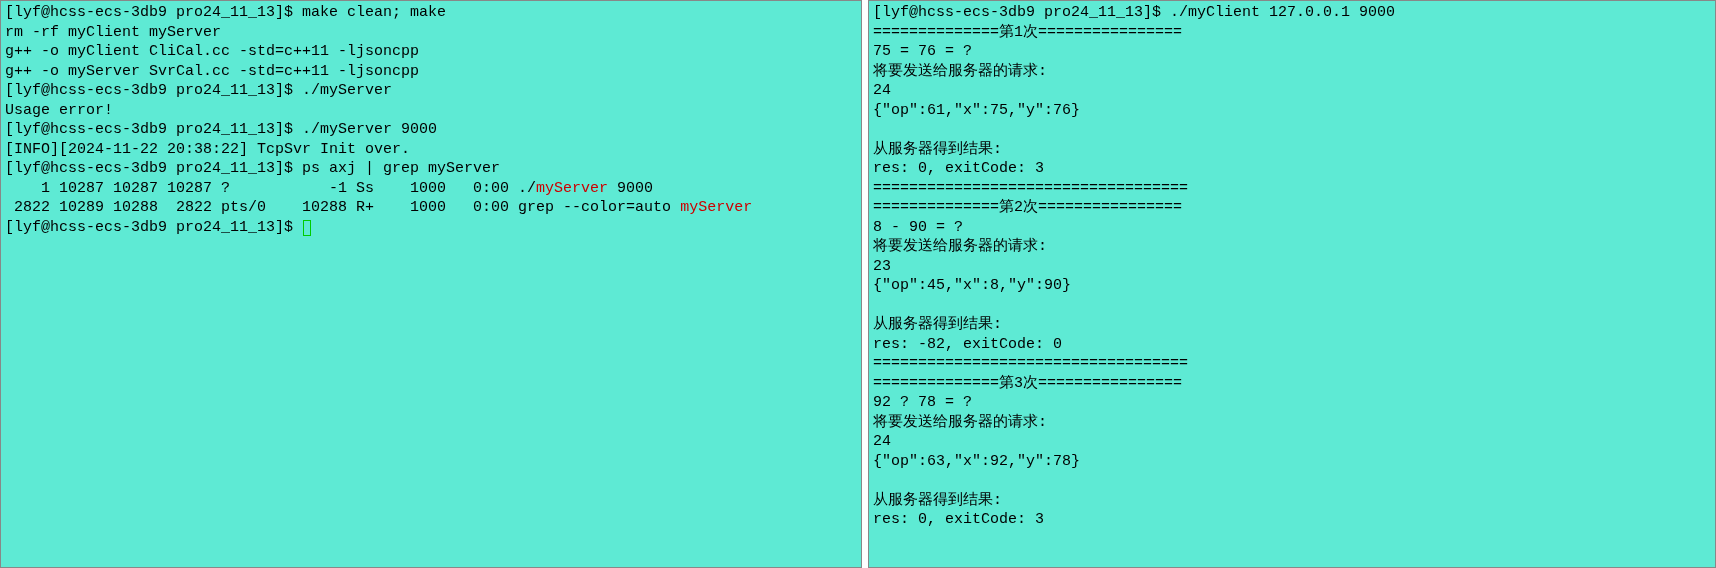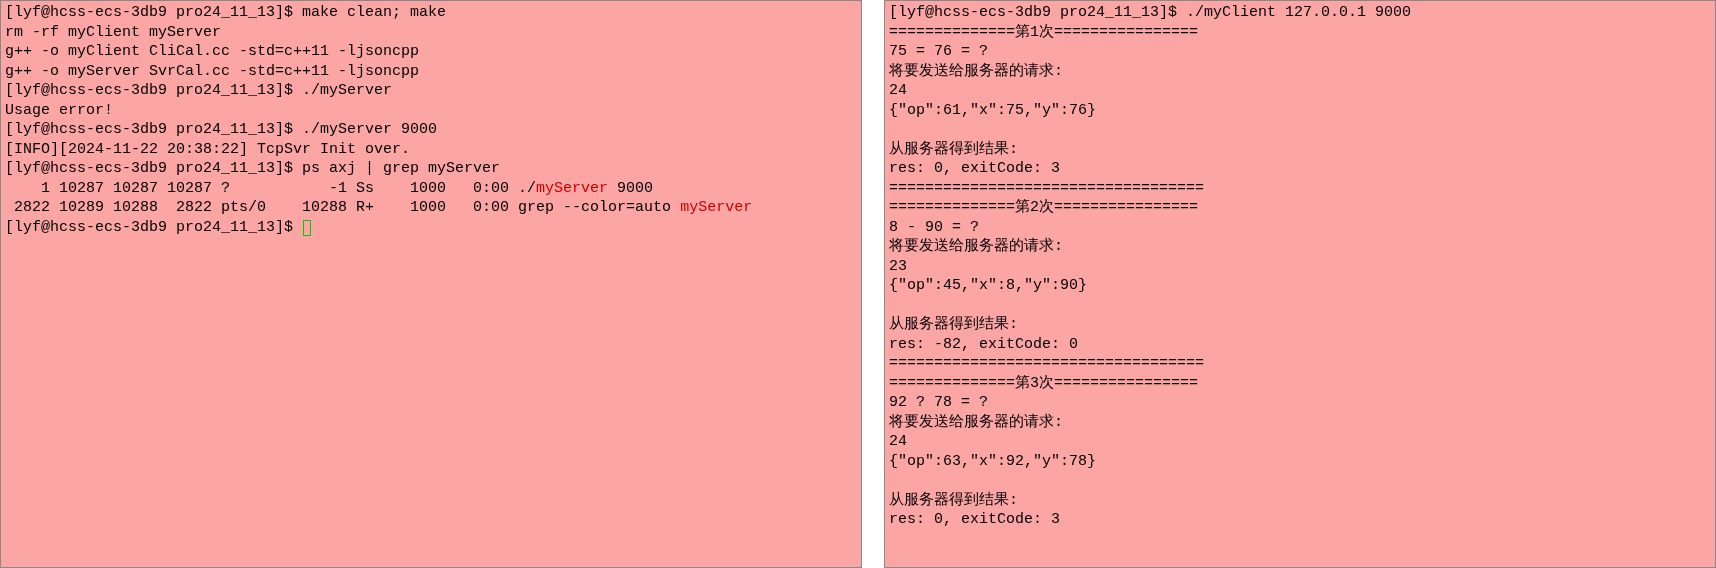--- a/index.html
+++ b/index.html
@@ -11,33 +11,33 @@
       font-family: "Consolas", "Monaco", "Courier New", monospace;
       font-size: 15px;
       line-height: 1.3;
       background: #ffffff;
       display: flex;
       width: 1716px;
       height: 568px;
       overflow: hidden;
     }
     .pane {
-      background: #fca5a5;
+      background: #5eead4;
       overflow: hidden;
       white-space: pre;
       padding: 2px 4px;
     }
     .pane-left {
       width: 862px;
       border: 1px solid #888;
     }
     .pane-right {
       flex: 1;
       border: 1px solid #888;
-      margin-left: 22px;
+      margin-left: 6px;
     }
     .line {
       display: block;
     }
     .hl-red {
       color: #cc0000;
       font-weight: normal;
     }
     .cursor {
       display: inline-block;

